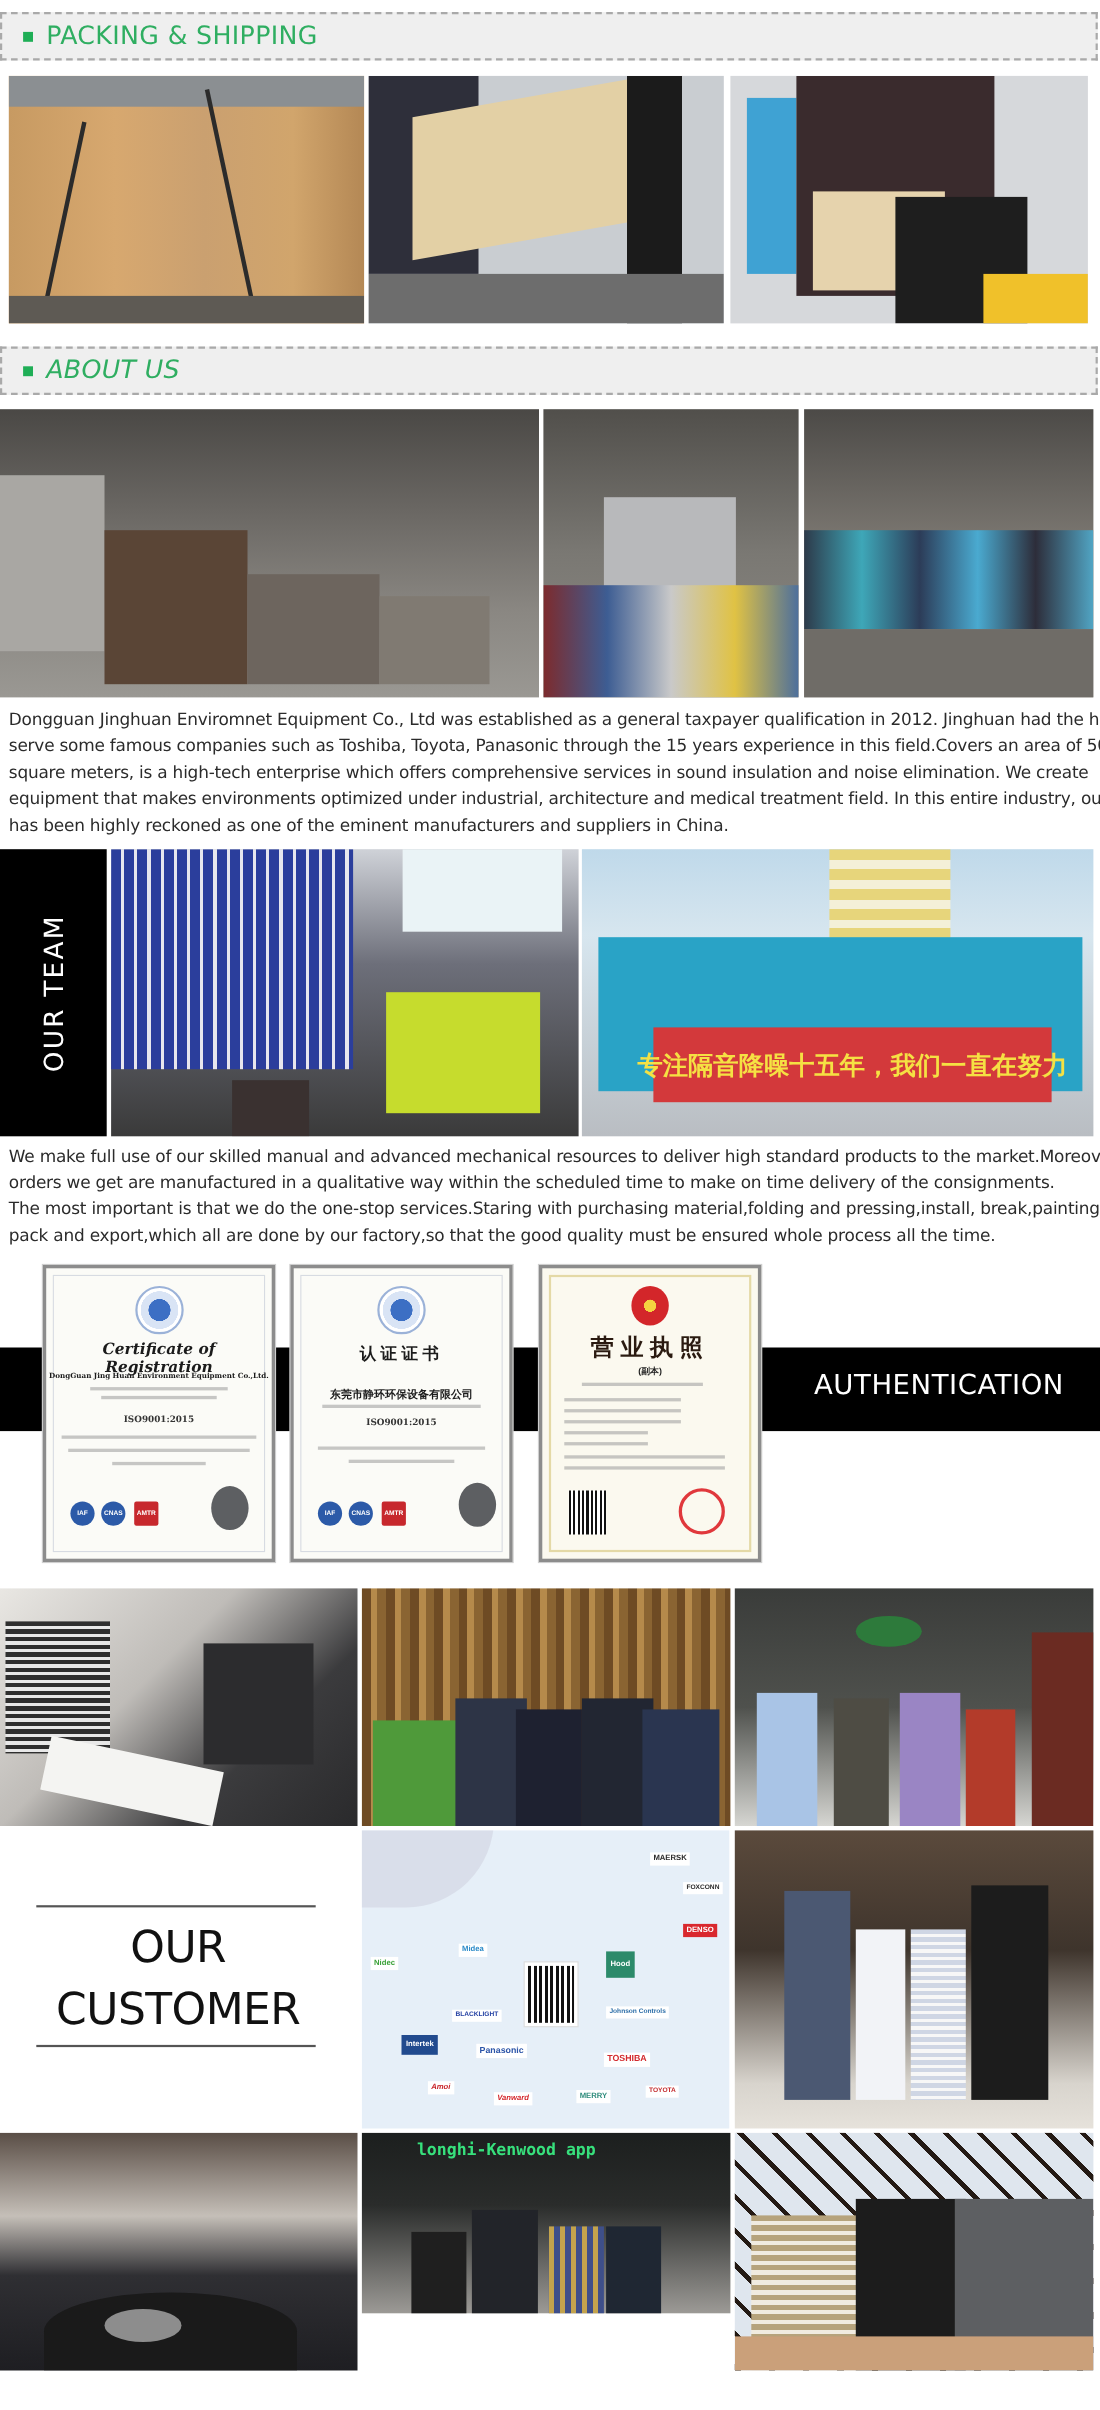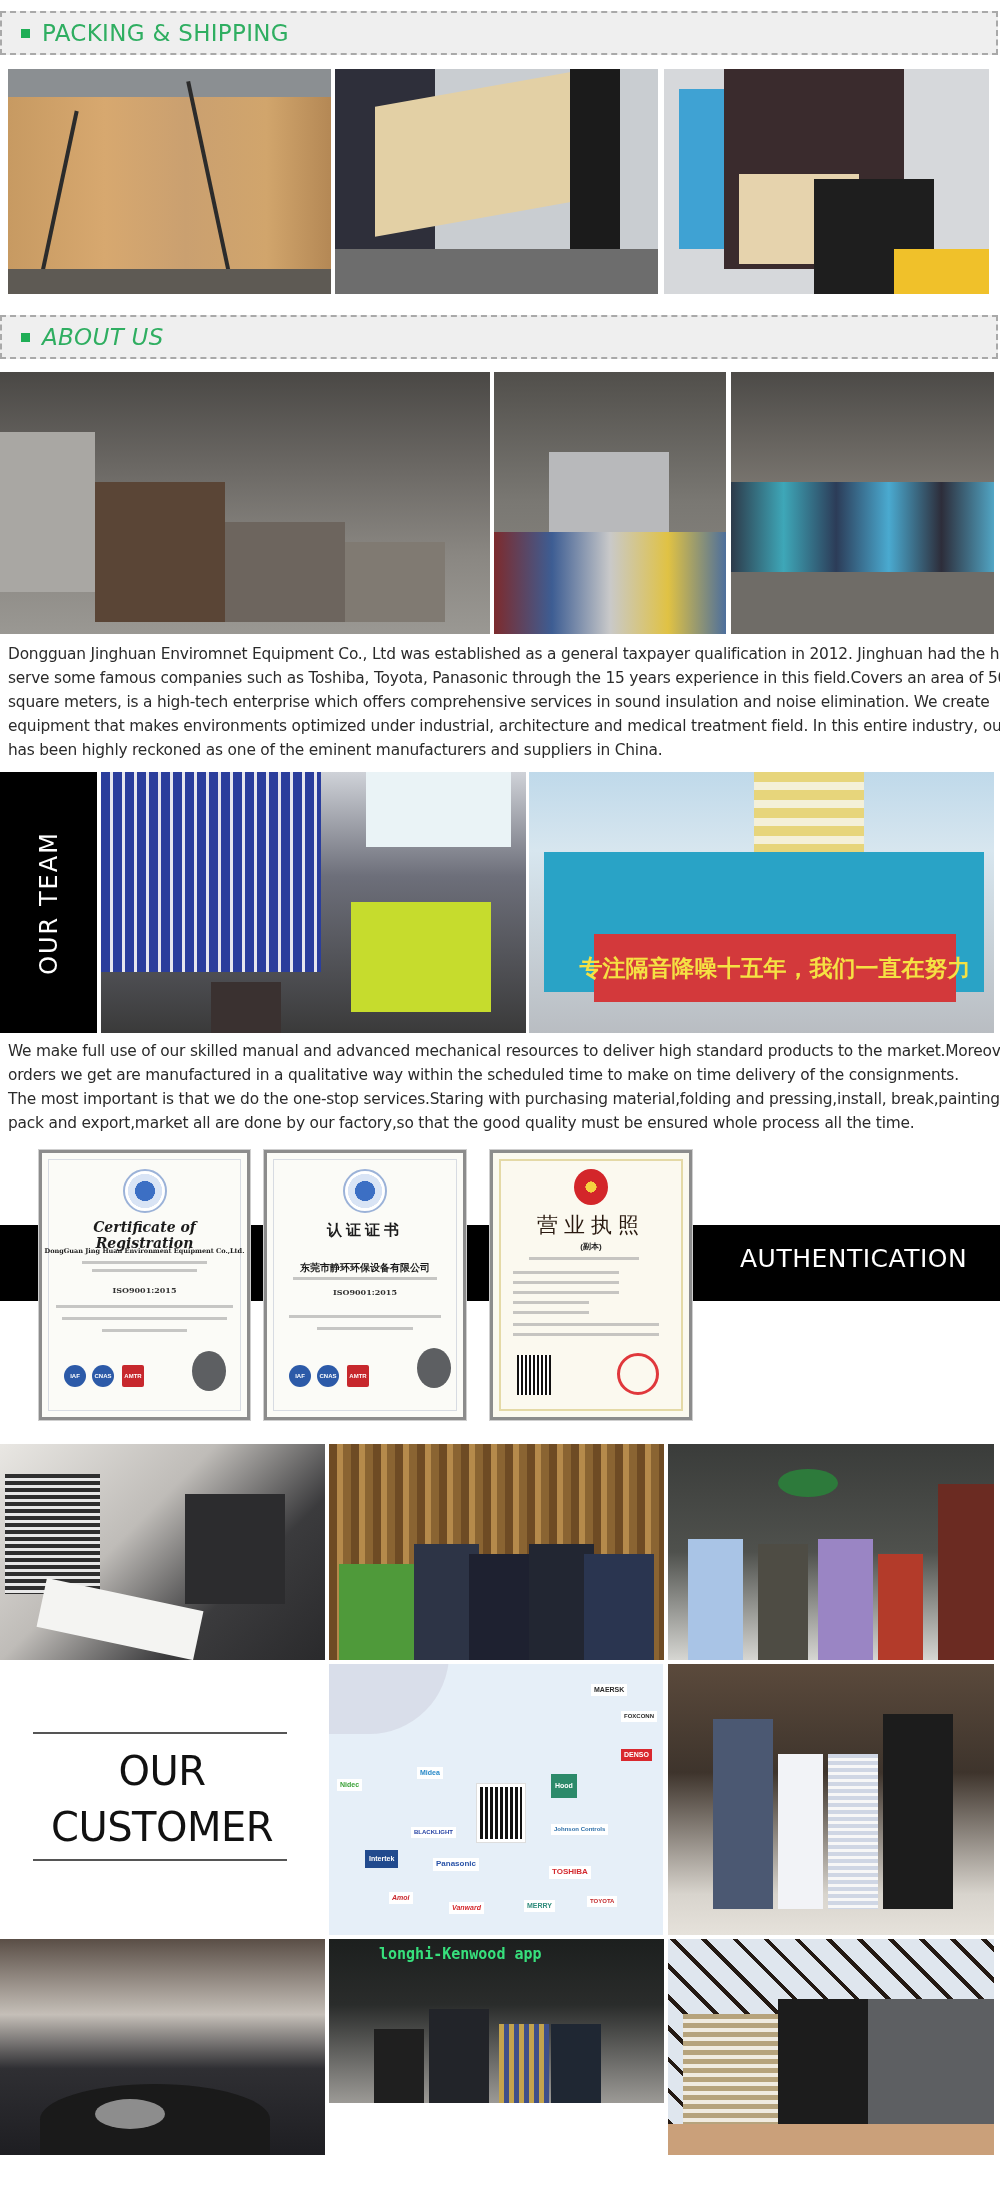--- a/index.html
+++ b/index.html
@@ -131,21 +131,21 @@
   <div class="abs" style="left:15px; top:80px; width:440px; height:140px; background:#29a3c6;"></div>
   <div class="abs" style="left:65px; top:162px; width:362px; height:68px; background:#d3393b; display:flex; align-items:center; justify-content:center;">
     <span style="color:#f5e143; font-size:23px; font-weight:bold; white-space:nowrap; font-family:'DejaVu Sans',sans-serif;">专注隔音降噪十五年，我们一直在努力</span>
   </div>
 </div>
 
 <div class="para" style="top:1039px;">
   <span>We make full use of our skilled manual and advanced mechanical resources to deliver high standard products to the market.Moreover,the</span>
   <span>orders we get are manufactured in a qualitative way within the scheduled time to make on time delivery of the consignments.</span>
   <span>The most important is that we do the one-stop services.Staring with purchasing material,folding and pressing,install, break,painting,finally</span>
-  <span>pack and export,market all are done by our factory,so that the good quality must be ensured whole process all the time.</span>
+  <span>pack and export,which all are done by our factory,so that the good quality must be ensured whole process all the time.</span>
 </div>
 
 <div class="auth-band"></div>
 <div class="auth-label">AUTHENTICATION</div>
 
 <div class="cert" style="left:39px; width:211px;">
   <div class="inner"></div>
   <div class="emblem" style="top:16px; width:44px; height:44px; background:radial-gradient(circle,#3c6fc4 0 35%,#d9e4f5 36% 60%,#fff 61%); border:2px solid #9bb2d8;"></div>
   <div class="ctitle" style="top:66px; font-family:'DejaVu Serif',serif; font-style:italic; font-weight:bold; font-size:14px;">Certificate of Registration</div>
   <div class="ctitle" style="top:94px; font-family:'DejaVu Serif',serif; font-weight:bold; font-size:6.5px;">DongGuan Jing Huan Environment Equipment Co.,Ltd.</div>
@@ -172,21 +172,21 @@
   <div class="line" style="left:50px; right:50px; top:174px;"></div>
   <div class="logo-c" style="left:22px; top:212px;">IAF</div>
   <div class="logo-c" style="left:50px; top:212px;">CNAS</div>
   <div class="logo-c" style="left:80px; top:212px; border-radius:2px; background:#c7282d;">AMTR</div>
   <div class="seal" style="left:150px; top:195px; width:34px; height:40px; background:#5d5f62;"></div>
 </div>
 
 <div class="cert" style="left:490px; width:202px; background:#fbf9ef;">
   <div class="inner" style="border:2px solid #e4d9a6;"></div>
   <div class="emblem" style="top:16px; width:34px; height:36px; background:radial-gradient(circle,#f5d240 0 22%,#d3262a 23%);"></div>
-  <div class="ctitle" style="top:58px; font-family:'DejaVu Sans',sans-serif; font-weight:normal; font-size:21px; letter-spacing:6px; color:#2a1a10;">营业执照</div>
+  <div class="ctitle" style="top:58px; font-family:'DejaVu Sans',sans-serif; font-weight:bold; font-size:21px; letter-spacing:6px; color:#2a1a10;">营业执照</div>
   <div class="ctitle" style="top:88px; font-size:8px; font-weight:bold;">(副本)</div>
   <div class="line" style="left:36px; right:50px; top:104px;"></div>
   <div class="line" style="left:20px; right:70px; top:118px;"></div>
   <div class="line" style="left:20px; right:70px; top:128px;"></div>
   <div class="line" style="left:20px; right:70px; top:138px;"></div>
   <div class="line" style="left:20px; right:100px; top:148px;"></div>
   <div class="line" style="left:20px; right:100px; top:158px;"></div>
   <div class="line" style="left:20px; right:30px; top:170px;"></div>
   <div class="line" style="left:20px; right:30px; top:180px;"></div>
   <div class="abs" style="left:24px; top:202px; width:34px; height:40px; background:repeating-linear-gradient(90deg,#111 0 2px,#fff 2px 4px);"></div>

